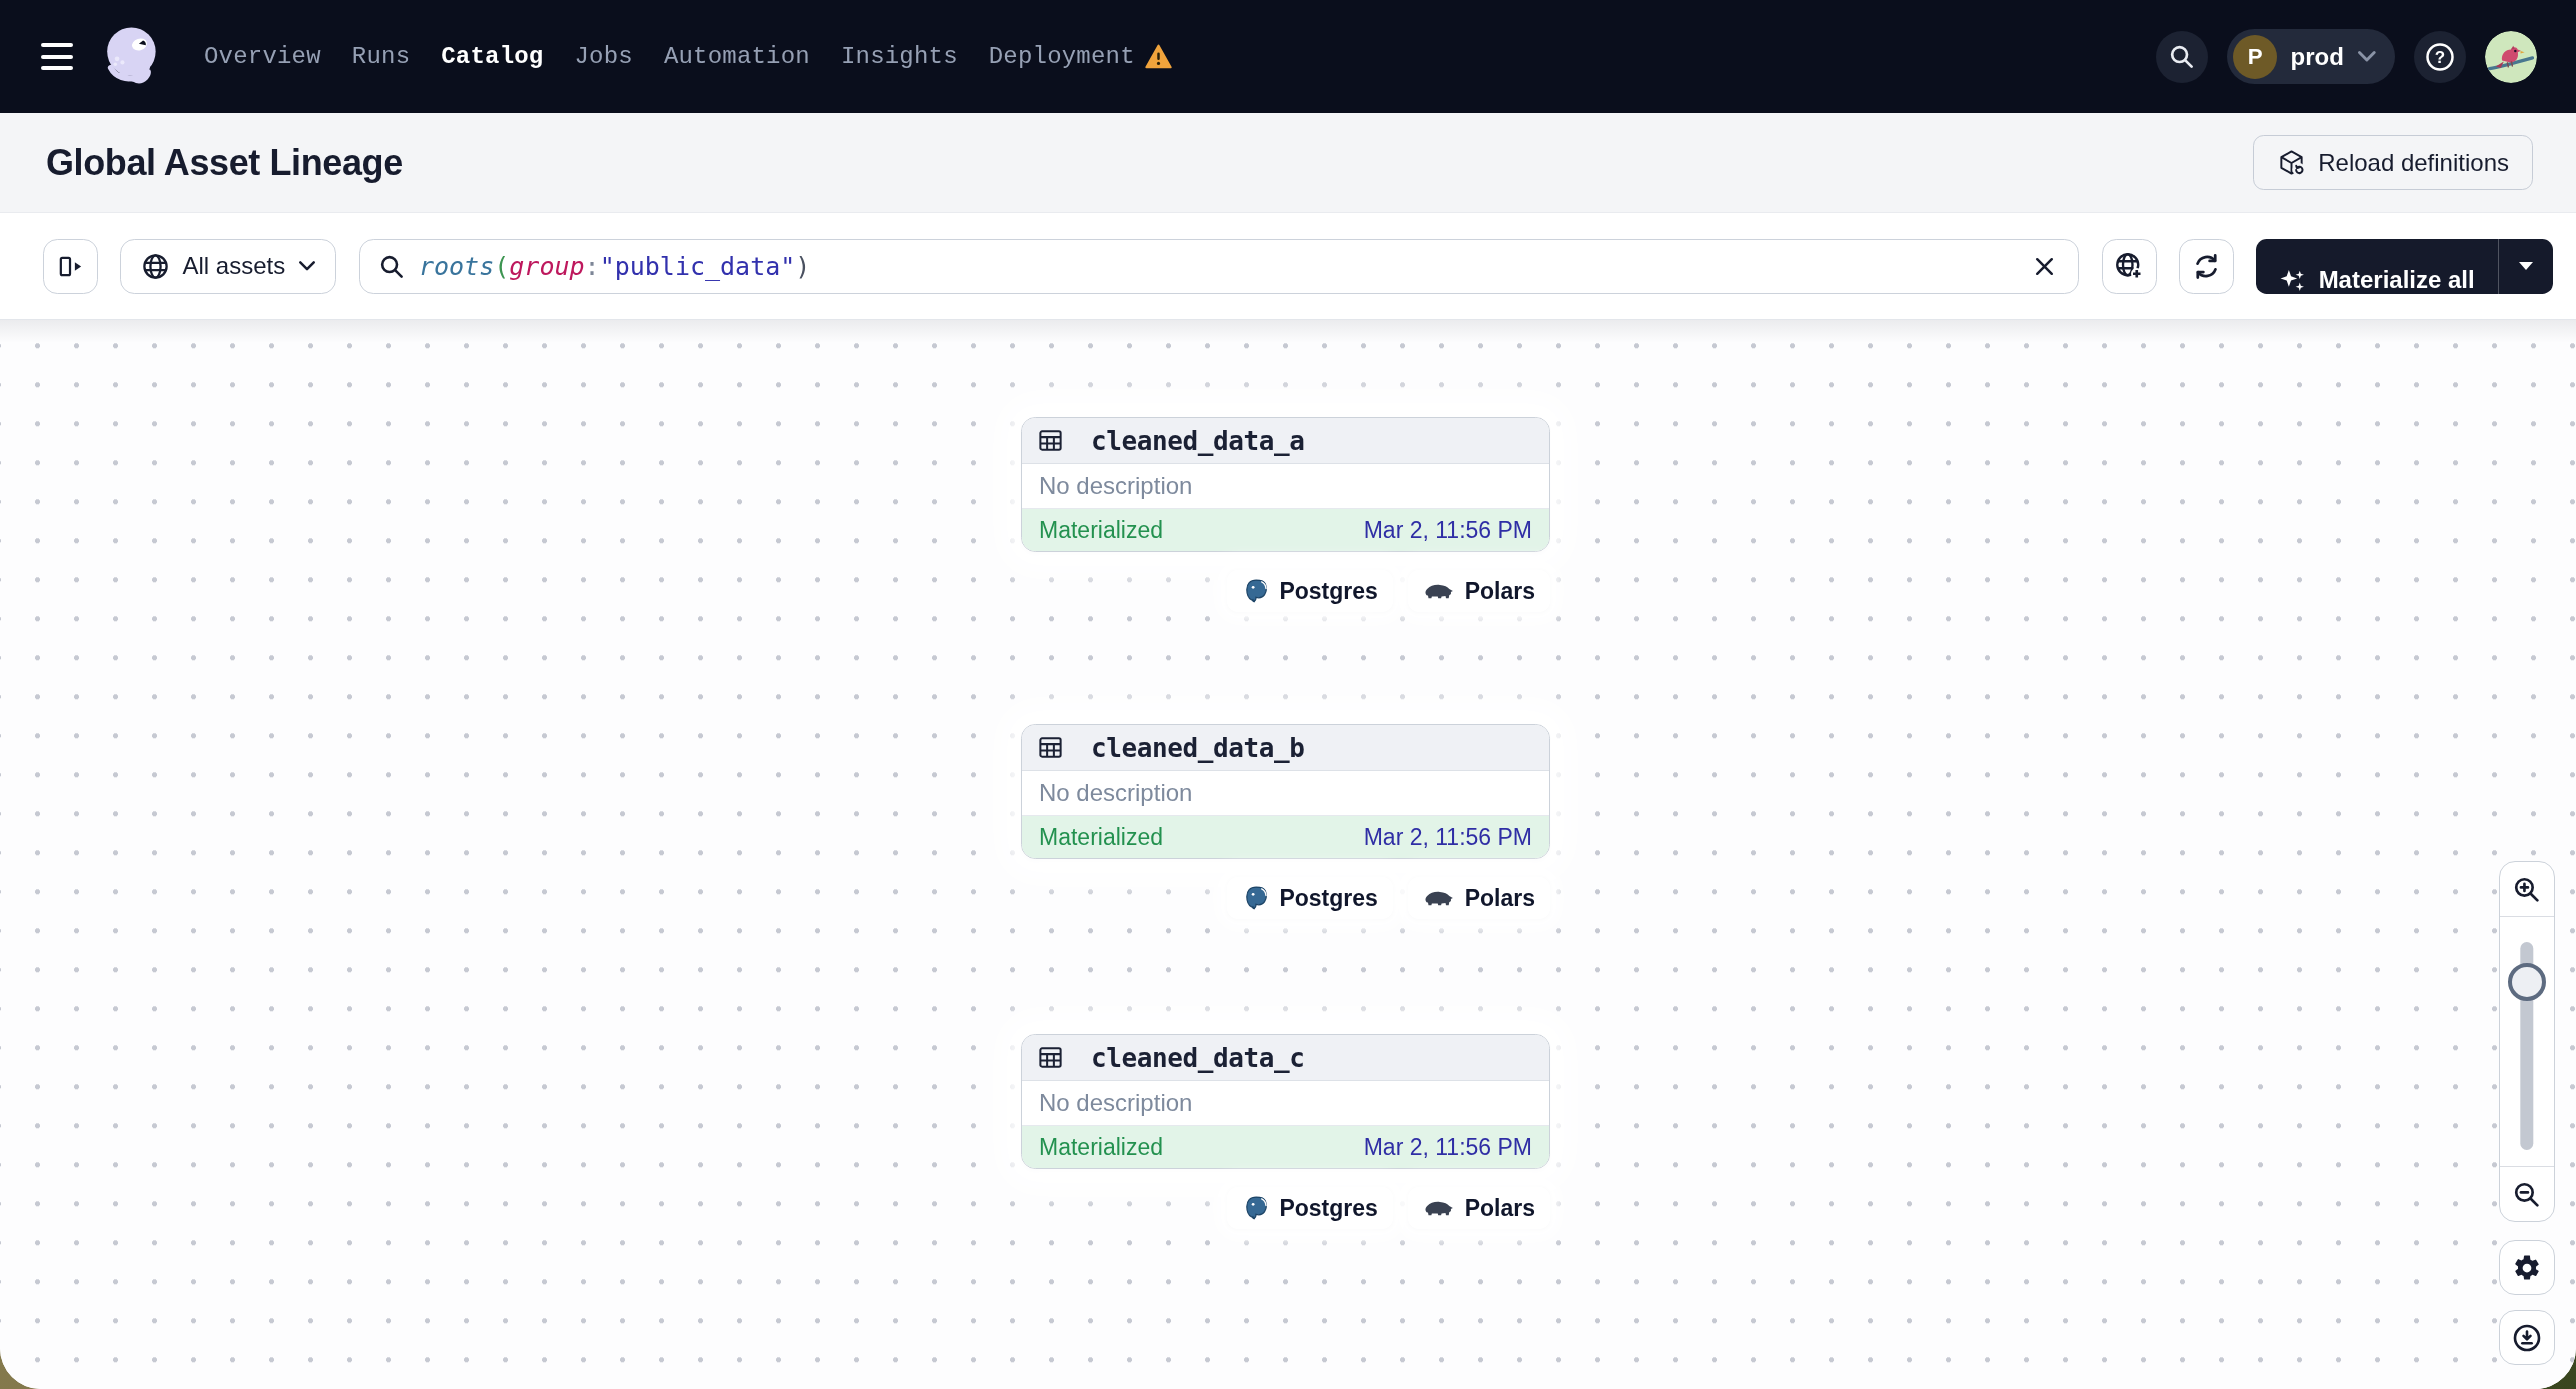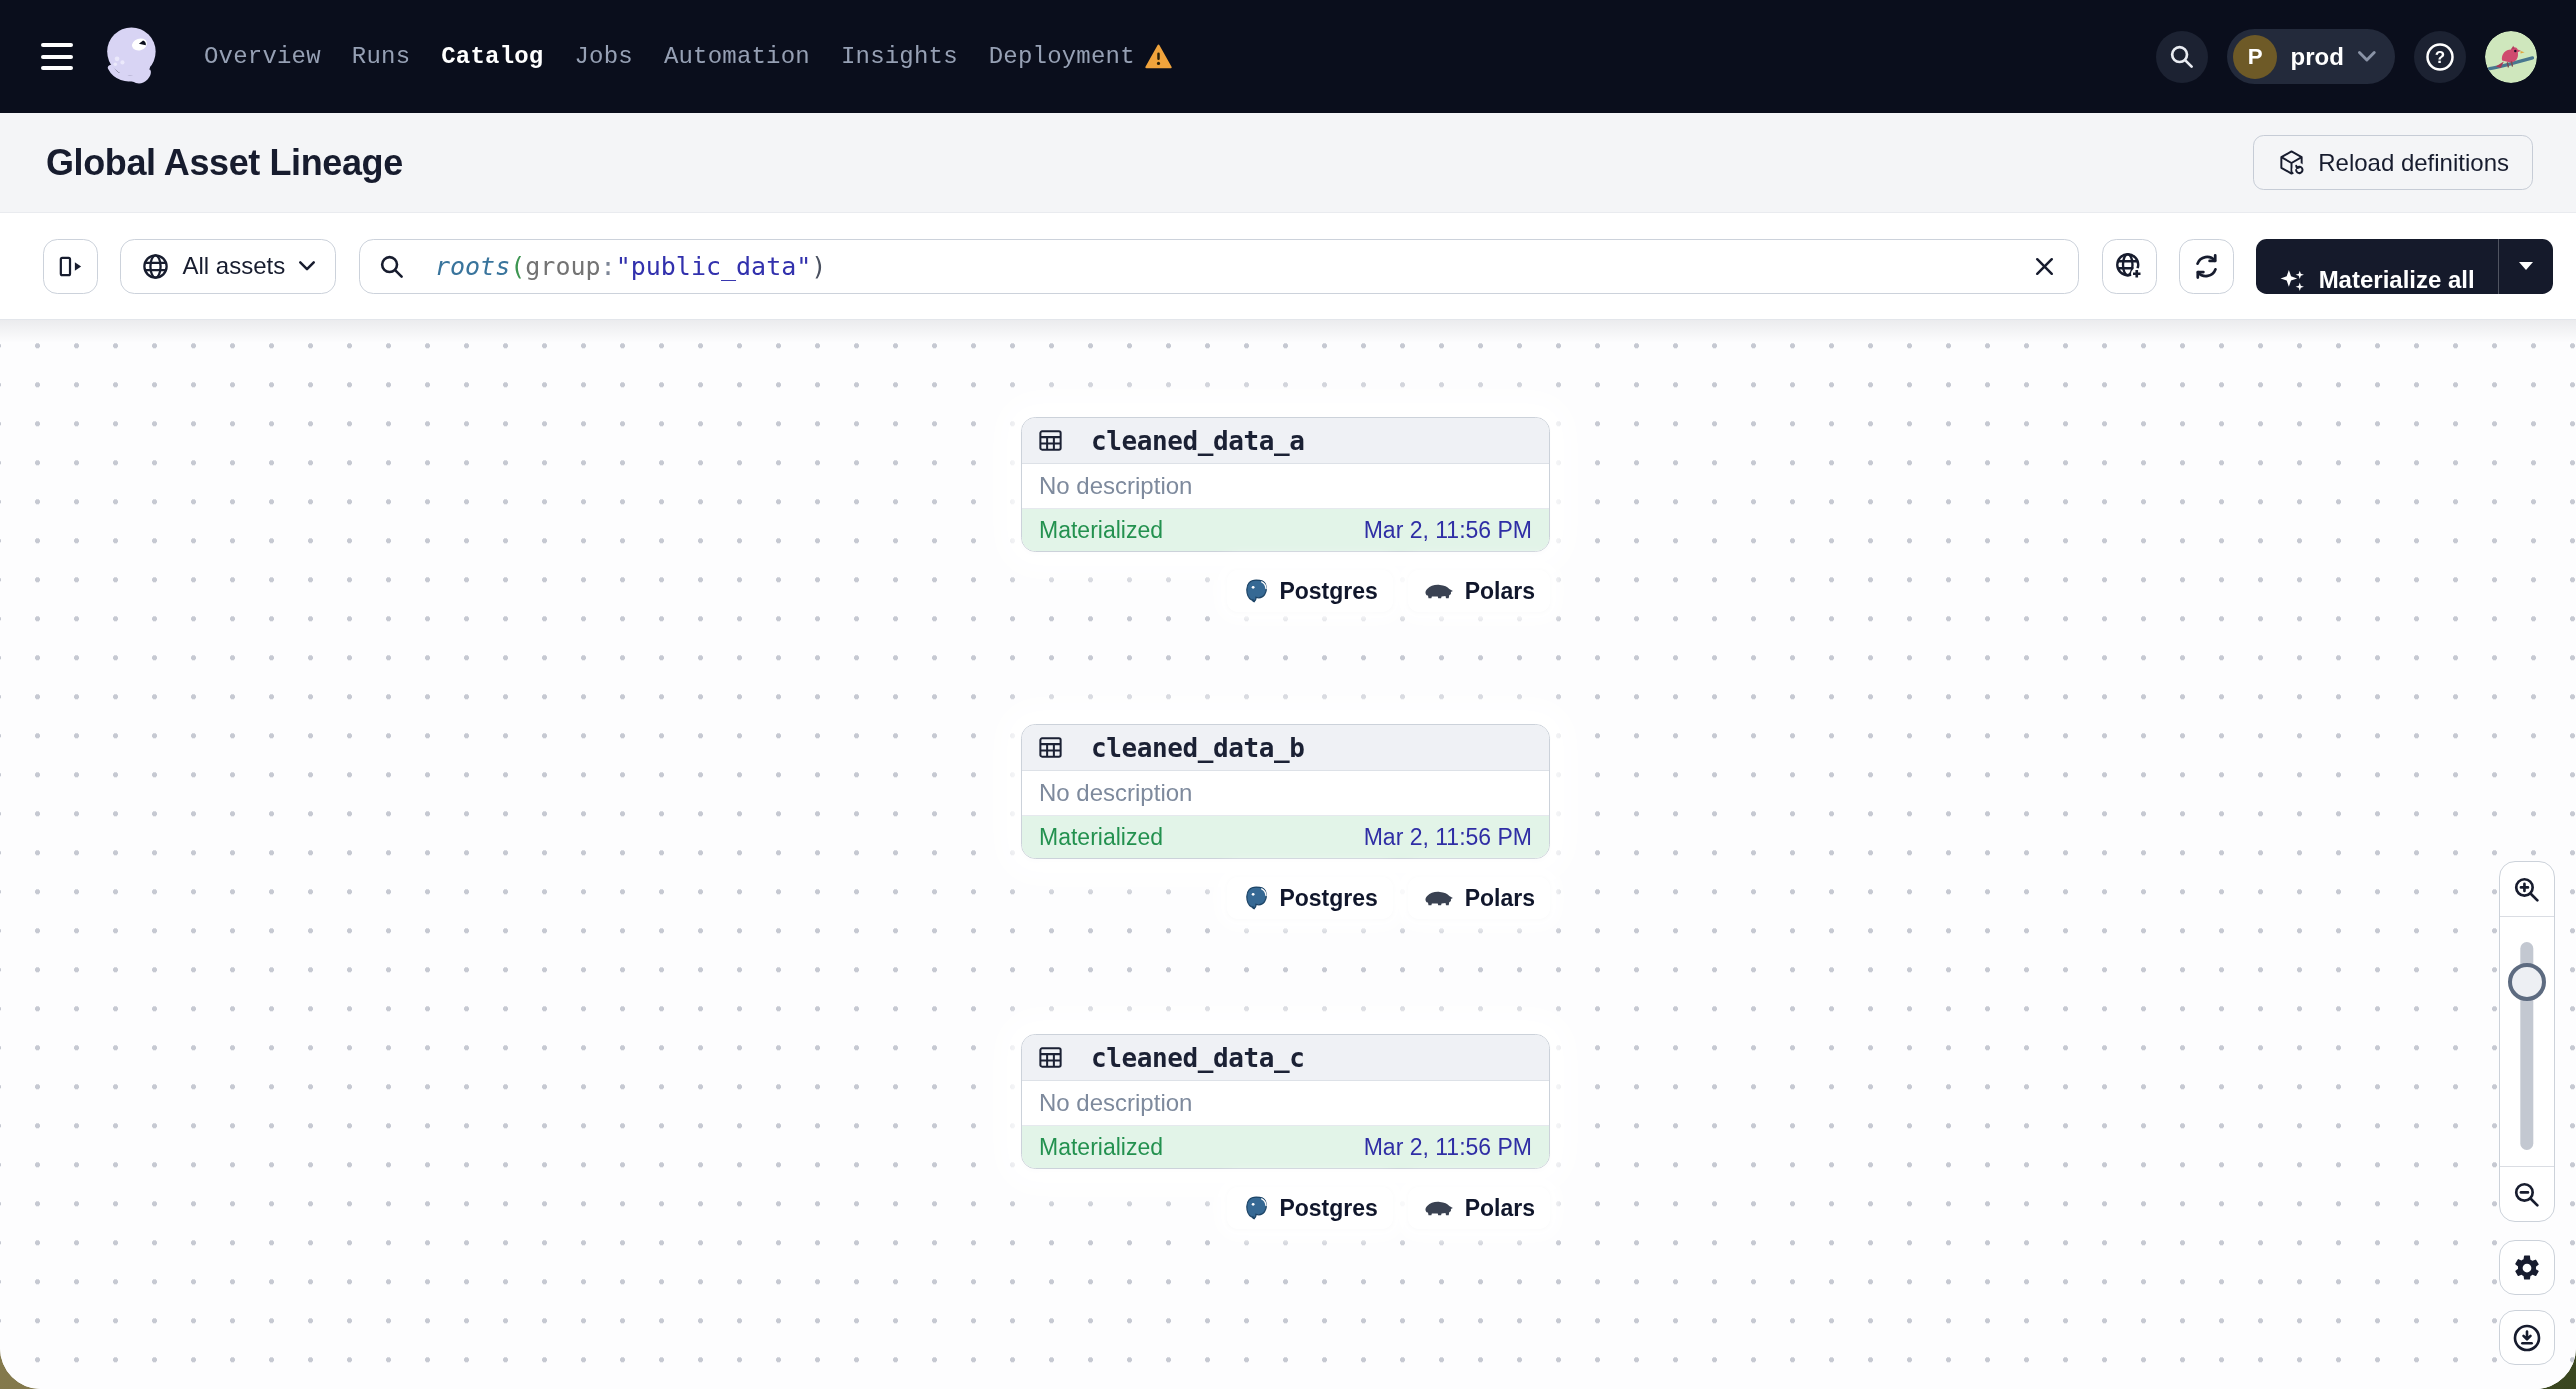--- a/index.html
+++ b/index.html
@@ -79,24 +79,24 @@
     font-family:"Liberation Sans",sans-serif;
   }
   .tbtn.square { width:55px; }
   .filter-btn { padding:0 19.7px; gap:12.5px; font-size:24px; font-weight:500; }
   .searchbox {
     flex:1; height:55px; border:1.6px solid #ccd2db; border-radius:14.3px;
     display:flex; align-items:center; gap:14.3px; padding:0 10.7px 0 18px;
     font-family:"DejaVu Sans Mono", monospace; font-size:25px; cursor:text;
     background:#fff;
   }
-  .query { display:flex; align-items:flex-end; white-space:pre;margin-left:16px; }
+  .query { display:flex; align-items:flex-end; white-space:pre; }
   .tk-fn    { color:#39749c; font-style:italic; }
   .tk-po    { color:#3d9551; }
-  .tk-attr  { color:#737373; }
+  .tk-attr  { color:#be185d;font-style:italic; }
   .tk-colon { color:#7d8697; }
   .tk-str   { color:#3231ad; }
   .tk-pc    { color:#4a5160; }
   .clear-btn {
     margin-left:auto; width:46px; height:46px; border:none; background:transparent;
     display:flex; align-items:center; justify-content:center; cursor:pointer; color:#171c2e;
   }
   .mat-btn {
     height:55px; border-radius:10.7px; background:#151a2b; color:#fff;
     display:flex; align-items:stretch; overflow:hidden; cursor:pointer; flex-shrink:0;

